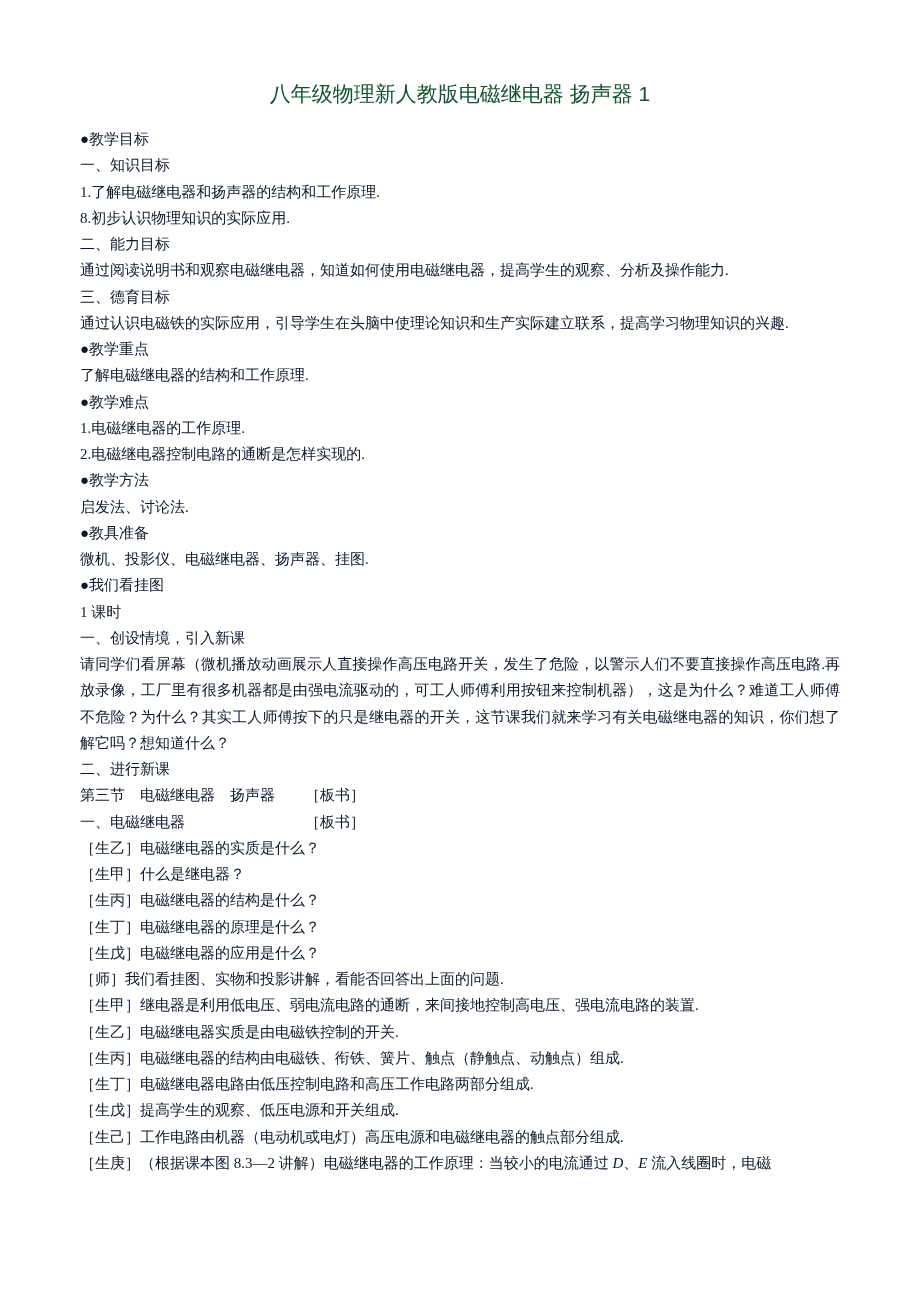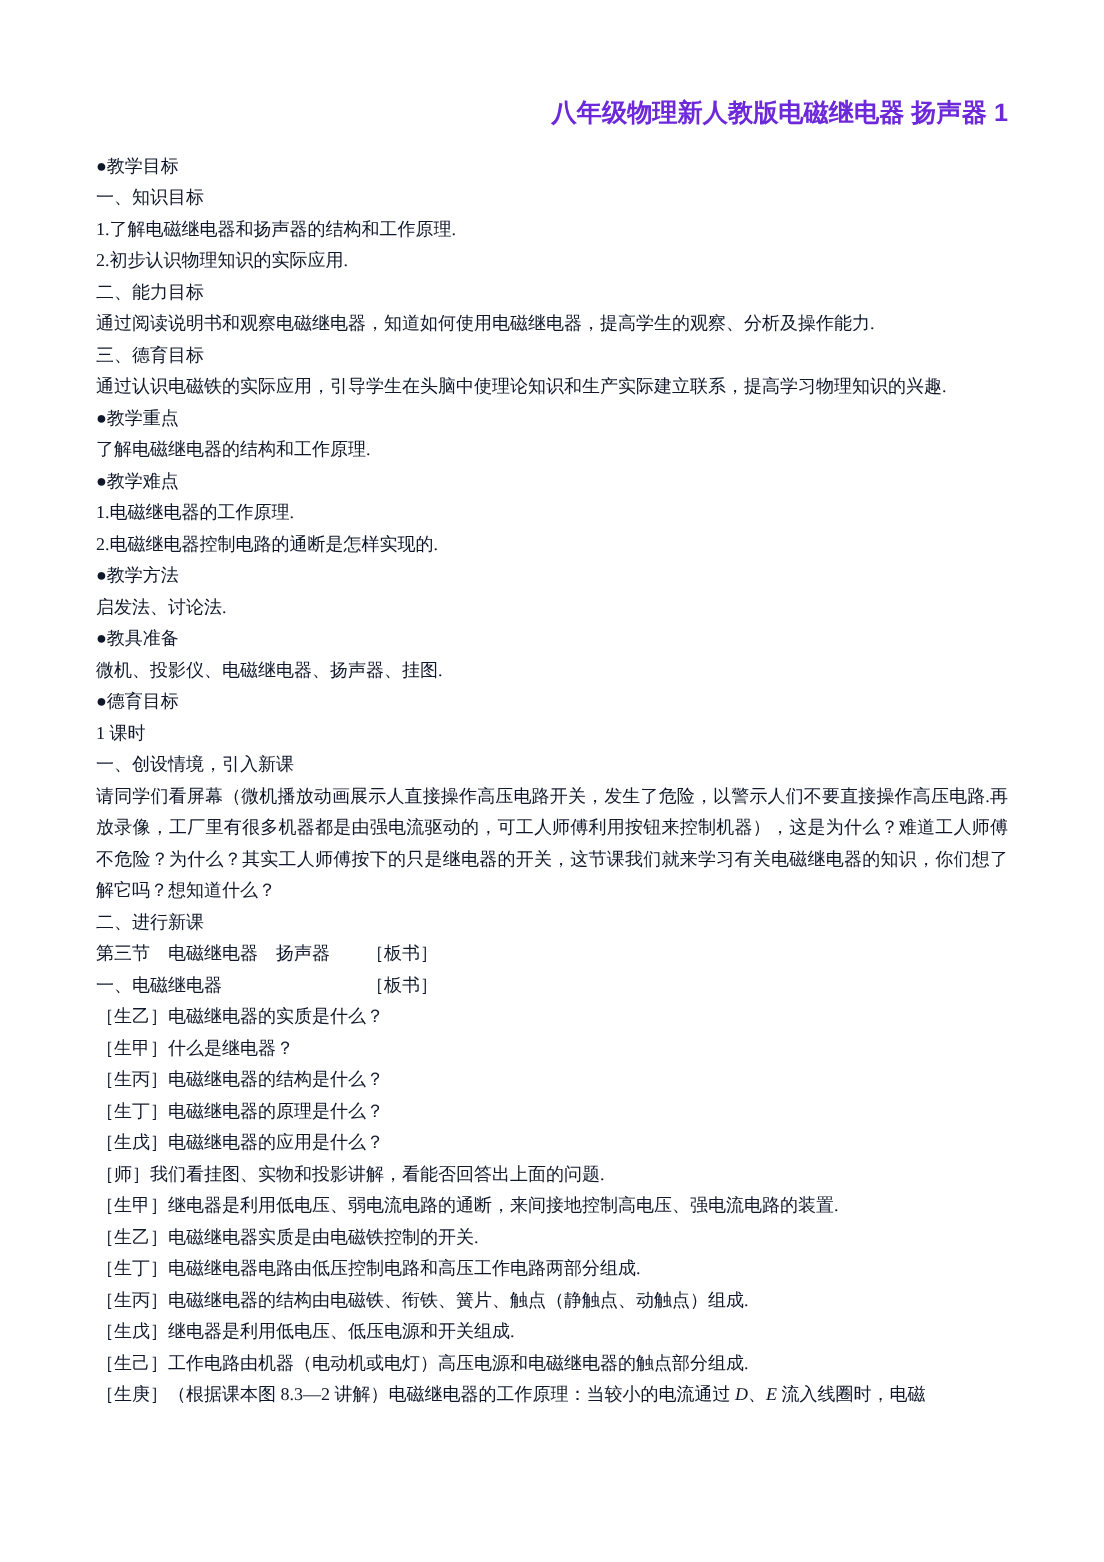--- a/index.html
+++ b/index.html
@@ -8,24 +8,24 @@
       box-sizing: border-box;
     }
     body {
       width: 920px;
       margin: 0 auto;
       background: #ffffff;
       font-family: "SimSun", "宋体", serif;
       padding: 80px 80px 40px 80px;
     }
     .title {
-      color: #6d28d9;
+      color: #14532d;
       font-size: 21px;
-      font-weight: bold;
-      text-align: right;
+      font-weight: normal;
+      text-align: center;
       margin-bottom: 18px;
       font-family: "SimHei", "黑体", sans-serif;
     }
     .line {
       font-size: 15px;
       line-height: 1.75;
       color: #0f172a;
       text-align: justify;
     }
     .italic {
@@ -34,50 +34,50 @@
   </style>
 </head>
 <body>
 
 <h1 class="title">八年级物理新人教版电磁继电器 扬声器 1</h1>
 
 <div id="body-lines">
     <div class="line">●教学目标</div>
     <div class="line">一、知识目标</div>
     <div class="line">1.了解电磁继电器和扬声器的结构和工作原理.</div>
-    <div class="line">2.初步认识物理知识的实际应用.</div>
+    <div class="line">8.初步认识物理知识的实际应用.</div>
     <div class="line">二、能力目标</div>
     <div class="line">通过阅读说明书和观察电磁继电器，知道如何使用电磁继电器，提高学生的观察、分析及操作能力.</div>
     <div class="line">三、德育目标</div>
     <div class="line">通过认识电磁铁的实际应用，引导学生在头脑中使理论知识和生产实际建立联系，提高学习物理知识的兴趣.</div>
     <div class="line">●教学重点</div>
     <div class="line">了解电磁继电器的结构和工作原理.</div>
     <div class="line">●教学难点</div>
     <div class="line">1.电磁继电器的工作原理.</div>
     <div class="line">2.电磁继电器控制电路的通断是怎样实现的.</div>
     <div class="line">●教学方法</div>
     <div class="line">启发法、讨论法.</div>
     <div class="line">●教具准备</div>
     <div class="line">微机、投影仪、电磁继电器、扬声器、挂图.</div>
-    <div class="line">●德育目标</div>
+    <div class="line">●我们看挂图</div>
     <div class="line">1 课时</div>
     <div class="line">一、创设情境，引入新课</div>
     <div class="line">请同学们看屏幕（微机播放动画展示人直接操作高压电路开关，发生了危险，以警示人们不要直接操作高压电路.再放录像，工厂里有很多机器都是由强电流驱动的，可工人师傅利用按钮来控制机器），这是为什么？难道工人师傅不危险？为什么？其实工人师傅按下的只是继电器的开关，这节课我们就来学习有关电磁继电器的知识，你们想了解它吗？想知道什么？</div>
     <div class="line">二、进行新课</div>
     <div class="line">第三节　电磁继电器　扬声器　　［板书］</div>
     <div class="line">一、电磁继电器　　　　　　　　［板书］</div>
     <div class="line">［生乙］电磁继电器的实质是什么？</div>
     <div class="line">［生甲］什么是继电器？</div>
     <div class="line">［生丙］电磁继电器的结构是什么？</div>
     <div class="line">［生丁］电磁继电器的原理是什么？</div>
     <div class="line">［生戊］电磁继电器的应用是什么？</div>
     <div class="line">［师］我们看挂图、实物和投影讲解，看能否回答出上面的问题.</div>
     <div class="line">［生甲］继电器是利用低电压、弱电流电路的通断，来间接地控制高电压、强电流电路的装置.</div>
     <div class="line">［生乙］电磁继电器实质是由电磁铁控制的开关.</div>
+    <div class="line">［生丙］电磁继电器的结构由电磁铁、衔铁、簧片、触点（静触点、动触点）组成.</div>
     <div class="line">［生丁］电磁继电器电路由低压控制电路和高压工作电路两部分组成.</div>
-    <div class="line">［生丙］电磁继电器的结构由电磁铁、衔铁、簧片、触点（静触点、动触点）组成.</div>
-    <div class="line">［生戊］继电器是利用低电压、低压电源和开关组成.</div>
+    <div class="line">［生戊］提高学生的观察、低压电源和开关组成.</div>
     <div class="line">［生己］工作电路由机器（电动机或电灯）高压电源和电磁继电器的触点部分组成.</div>
   </div>
 
 <div class="line">
   <span>［生庚］（根据课本图 8.3—2 讲解）电磁继电器的工作原理：当较小的电流通过 </span><span class="italic">D</span><span>、</span><span class="italic">E</span><span> 流入线圈时，电磁</span>
 </div>
 
 </body></html>

